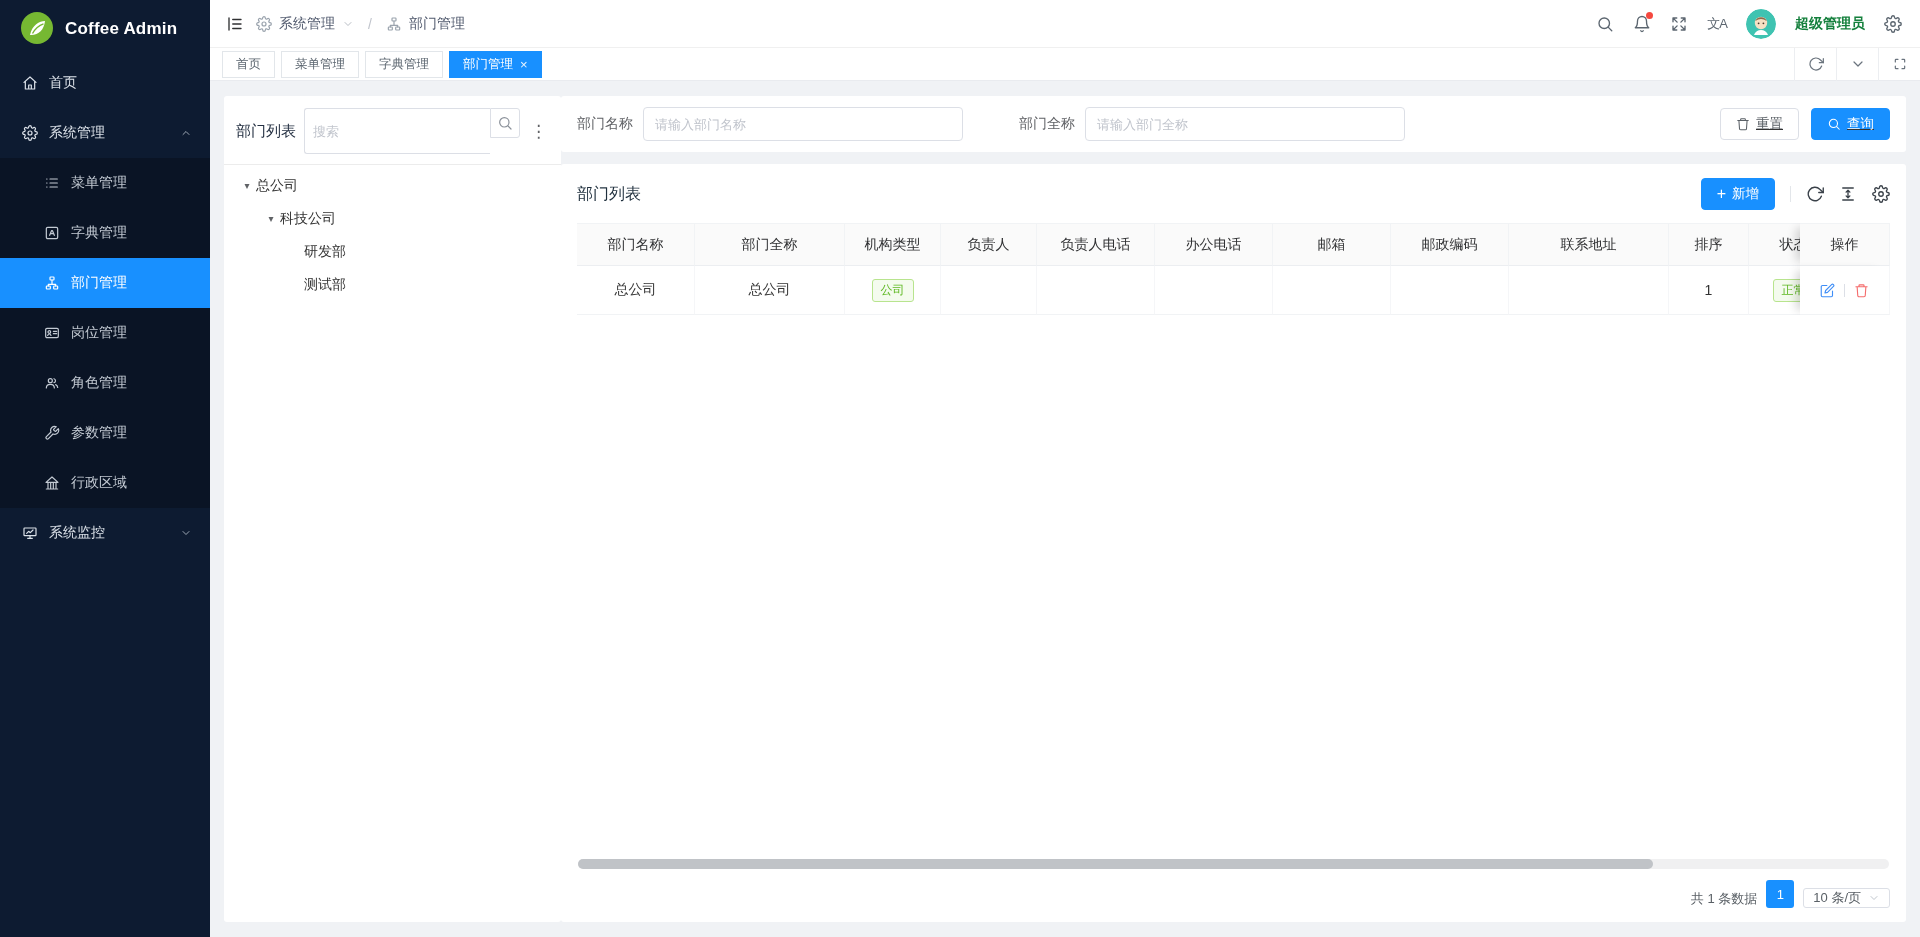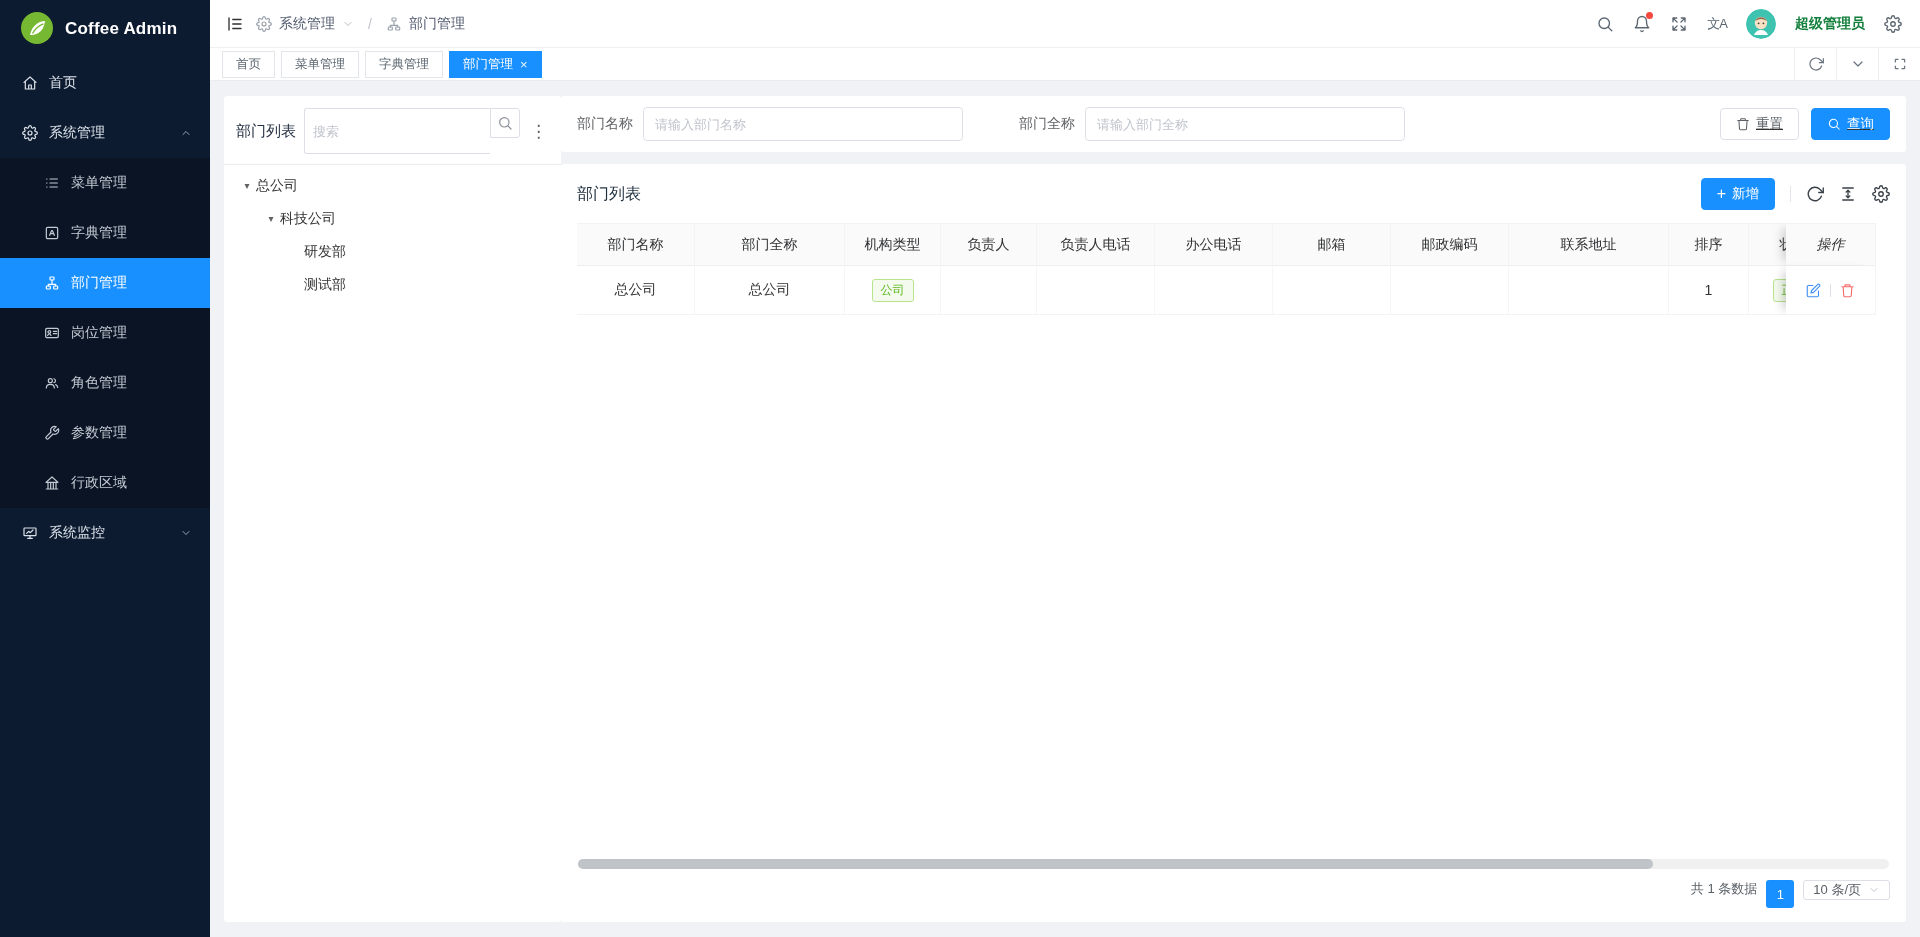--- a/index.html
+++ b/index.html
@@ -78,33 +78,33 @@
   .tc-head { display:flex; align-items:center; flex:none; }
   .tc-title { font-size:16px; color:#1f2f3d; font-weight:500; }
   .tc-actions { margin-left:auto; display:flex; align-items:center; gap:15px; }
   .v-sep { width:1px; height:16px; background:#e3e6ea; }
   .tool-ic { color:#3a4149; display:flex; cursor:pointer; }
 
   .table-wrap { margin-top:13px; overflow:hidden; position:relative; flex:none; }
   table { width:1352px; table-layout:fixed; border-collapse:separate; border-spacing:0; }
   th { background:#fafafa; height:43px; font-size:14px; font-weight:500; color:#303133; text-align:center; border-bottom:1px solid #eceef1; border-right:1px solid #f1f3f5; border-top:1px solid #f1f3f5; white-space:nowrap; overflow:hidden; }
   td { background:#fff; height:49px; font-size:14px; color:#333; text-align:center; border-bottom:1px solid #f1f3f5; border-right:1px solid #f5f6f8; white-space:nowrap; overflow:hidden; }
-  .col-op-h, .col-op-c { position:sticky; right:14px; z-index:3; box-shadow:-9px 0 9px -5px rgba(0,0,0,.16);font-style:italic; }
+  .col-op-h, .col-op-c { position:sticky; right:0; z-index:3; box-shadow:-9px 0 9px -5px rgba(0,0,0,.16); }
   .col-op-h { background:#fafafa; }
   .col-op-c { background:#fff; }
   .tag { display:inline-block; padding:2px 8px; font-size:12px; line-height:17px; border-radius:3px; color:#5fb924; background:#f4fbee; border:1px solid #b8e48e; }
   .op-cell { display:flex; align-items:center; justify-content:center; gap:9px; height:100%; }
   .op-edit { color:#3f8ef7; display:flex; cursor:pointer; }
   .op-del { color:#f56c6c; display:flex; cursor:pointer; }
   .op-sep { width:1px; height:13px; background:#dcdfe6; }
 
   .spacer { flex:1; }
   .hscroll { height:10px; border-radius:5px; background:#f0f0f1; position:relative; margin:0 1px; flex:none; cursor:pointer; }
   .hscroll-thumb { position:absolute; left:0; top:0; height:10px; width:82%; border-radius:5px; background:#c0c3c7; }
-  .pager { display:flex; align-items:flex-start; justify-content:flex-end; gap:9px; padding-top:11px; flex:none; }
+  .pager { display:flex; align-items:flex-end; justify-content:flex-end; gap:9px; padding-top:11px; flex:none; }
   .pager-total { font-size:13px; color:#5a6066; }
   .page-num { width:28px; height:28px; background:#1890ff; color:#fff; border-radius:3px; display:flex; align-items:center; justify-content:center; font-size:13px; cursor:pointer; }
   .size-sel { height:20px; border:1px solid #dcdfe6; border-radius:3px; padding:0 9px; display:flex; align-items:center; gap:7px; font-size:13px; color:#5a6066; background:#fff; cursor:pointer; }
   .size-sel .ic { color:#b8bec6; }
 </style>
 </head>
 <body>
 
 <svg width="0" height="0" style="position:absolute">
   <defs>

